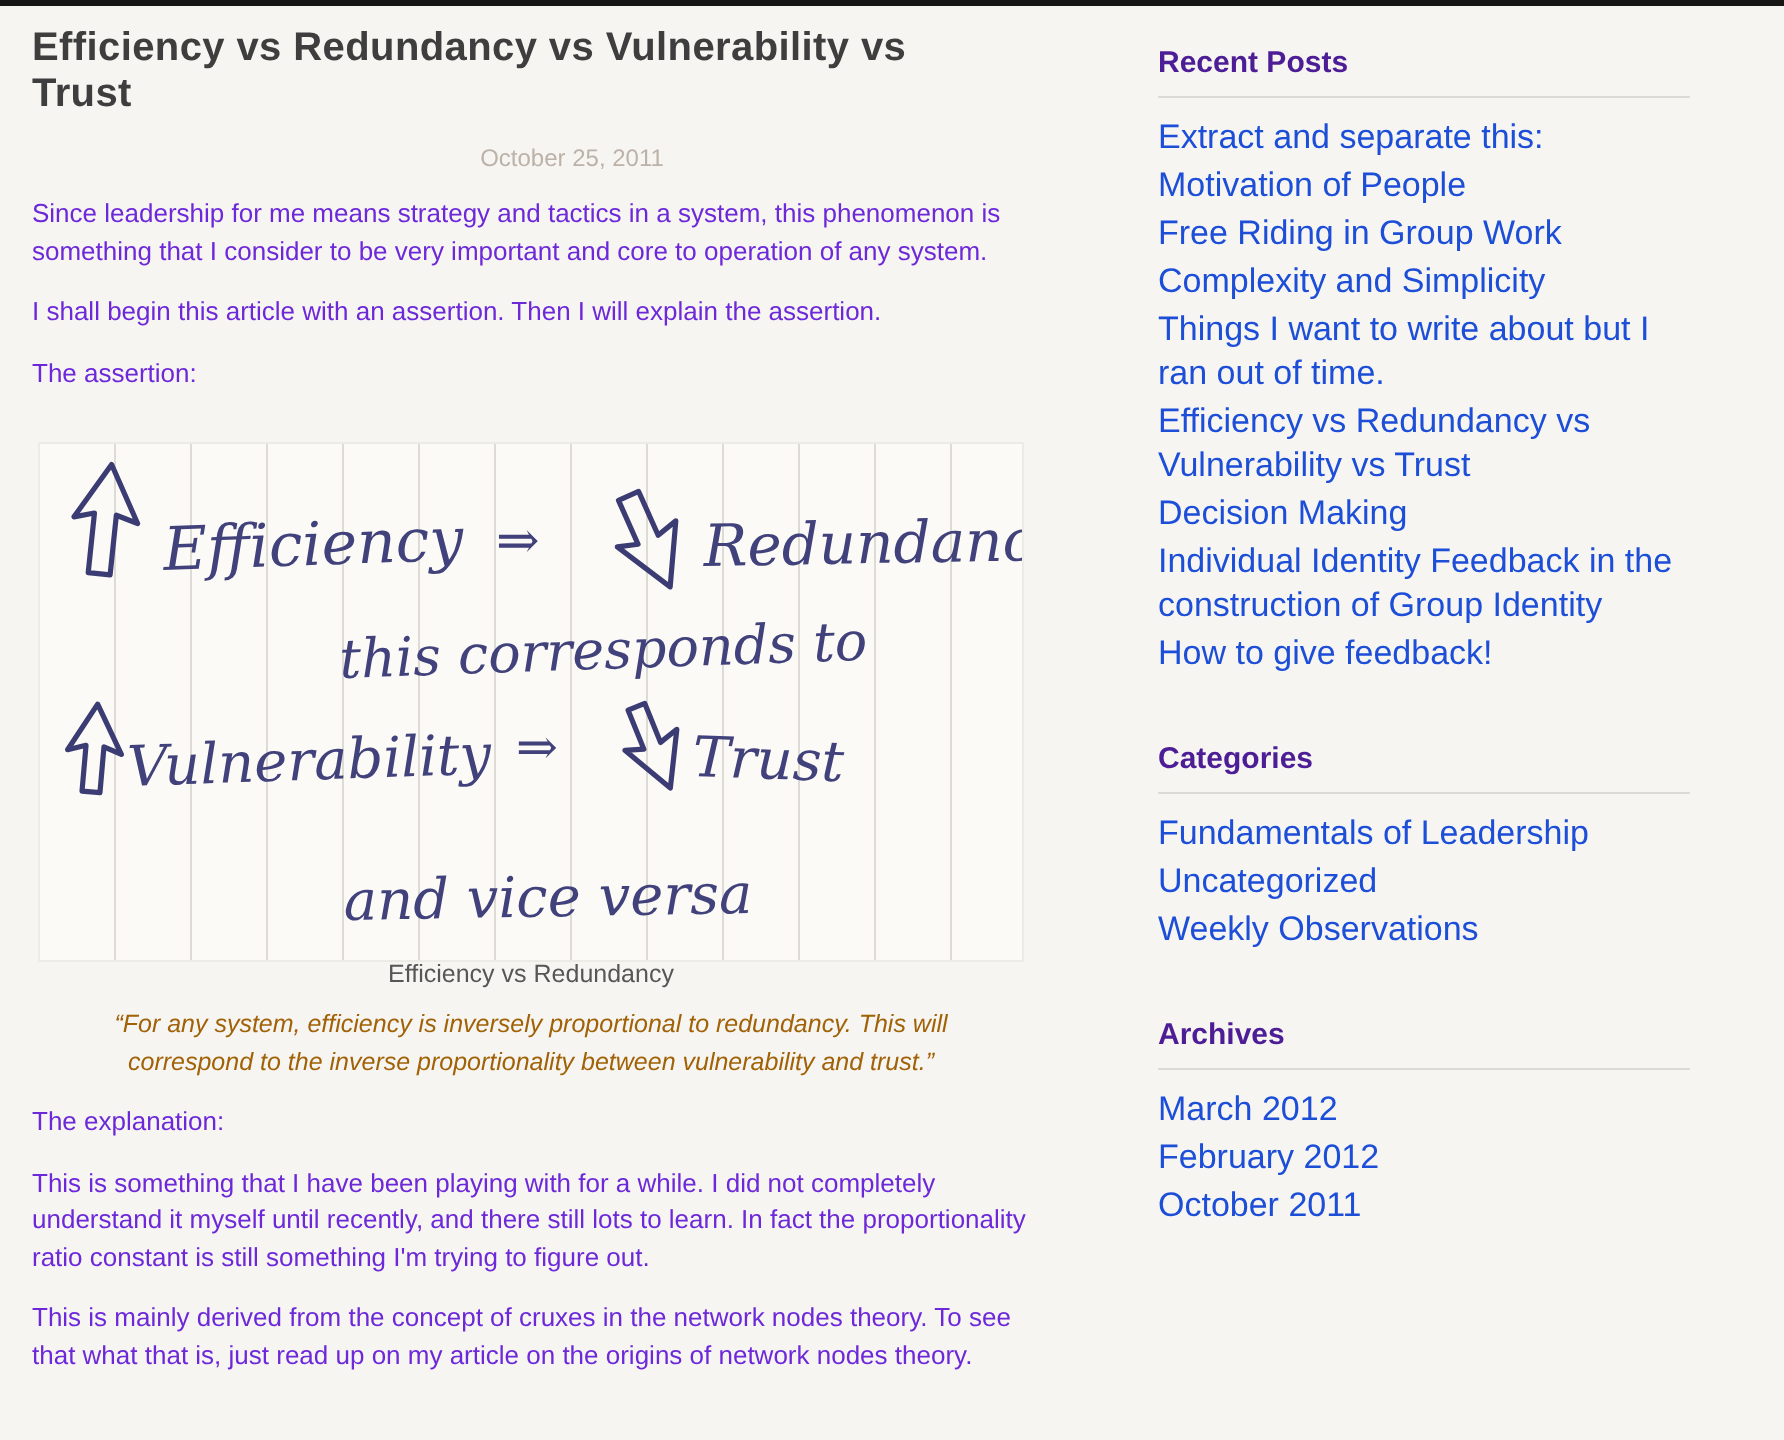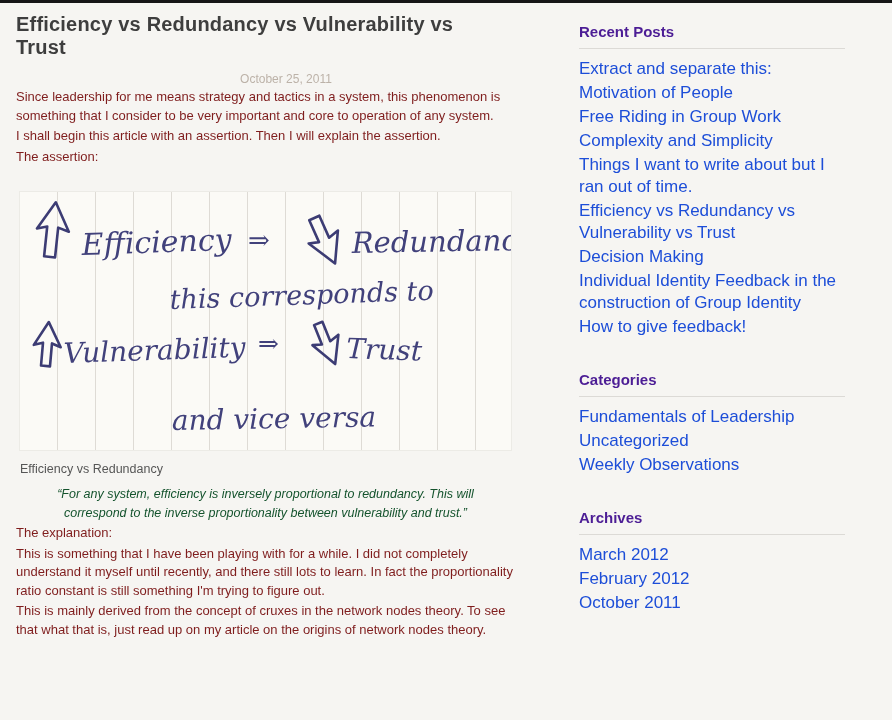--- a/index.html
+++ b/index.html
@@ -36,22 +36,22 @@
   }
   .post-date {
     margin-top: 13px;
     font-size: 12px;
     color: #bcb2a8;
     text-align: center;
   }
   .content p {
     font-size: 13px;
     line-height: 18.5px;
-    color: #7f1d1d;
-    margin: 2px 0 0;
+    color: #6d28d9;
+    margin: 12px 0 0;
     max-width: 512px;
   }
   figure.post-figure { margin: 26px 0 0 4px; width: 491px; }
   svg.hand {
     display: block;
     width: 491px;
     height: 258px;
     background-color: #fbfaf6;
     background-image: repeating-linear-gradient(
       to right,
@@ -64,31 +64,30 @@
     font-style: italic;
     fill: #41417b;
   }
   svg.hand path {
     fill: none;
     stroke: #3c3c74;
     stroke-width: 2.6;
     stroke-linejoin: round;
   }
   figcaption {
-    text-align: left;
+    text-align: center;
     font-size: 12.5px;
     color: #565656;
-    margin-top: 12px;
   }
   blockquote.quote {
     font-style: italic;
     text-align: center;
     font-size: 12.5px;
     line-height: 18.5px;
-    color: #14532d;
+    color: #a16207;
     width: 462px;
     margin: 9px auto 0;
   }
 
   
   .sidebar {
     flex: 1;
     padding: 0 47px 0 23px;
     box-sizing: border-box;
   }

